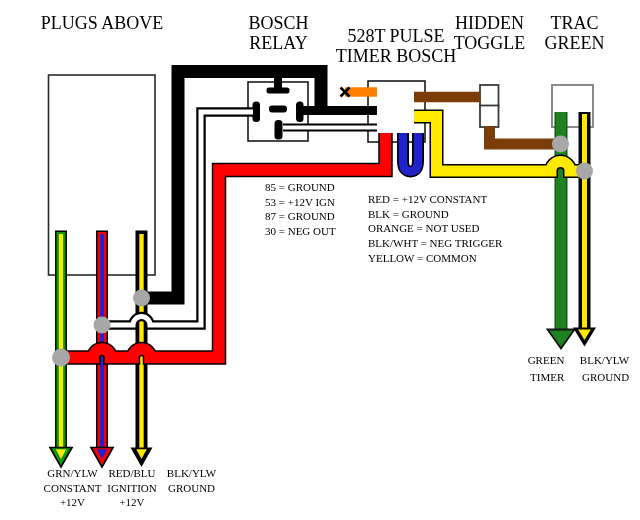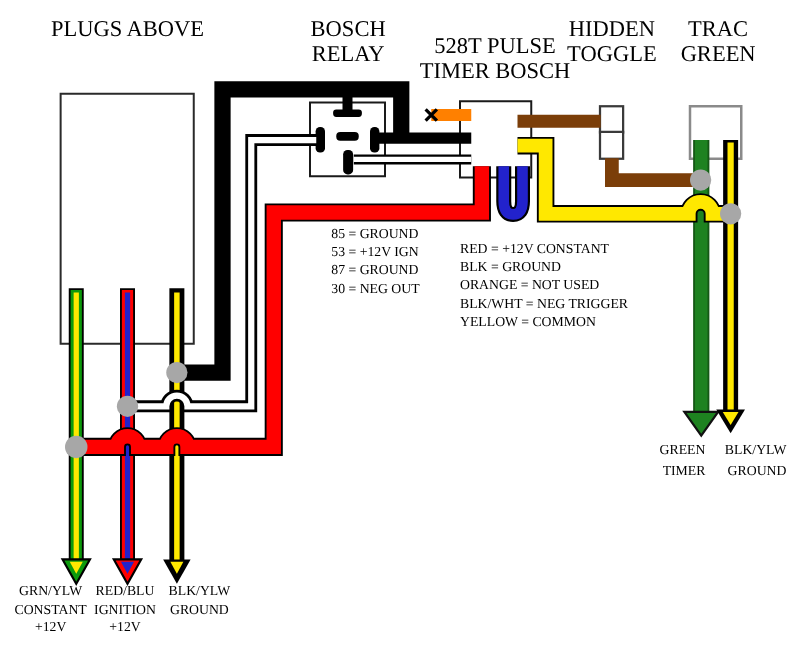--- a/index.html
+++ b/index.html
@@ -3,21 +3,21 @@
 <meta charset="utf-8">
 <style>
   html,body{margin:0;padding:0;background:#fff;}
   .stage{position:relative;width:640px;height:520px;background:#fff;overflow:hidden;
          font-family:"Liberation Serif","DejaVu Serif",serif;color:#000;}
   .stage svg{position:absolute;left:0;top:0;}
   .hdr{position:absolute;transform:translateX(-50%);text-align:center;
        font-size:18px;line-height:20px;white-space:nowrap;}
   .legend{position:absolute;font-size:11px;line-height:14.7px;white-space:nowrap;}
   .wlabel{position:absolute;transform:translateX(-50%);text-align:center;
-          font-size:11px;line-height:14.7px;white-space:nowrap;}
+          font-size:11px;line-height:14.7px;white-space:nowrap;margin-left:32px;}
   .outlabel{position:absolute;transform:translateX(-50%);text-align:right;
             font-size:11px;line-height:16.5px;white-space:nowrap;}
 </style>
 </head>
 <body>
 
 <div class="stage">
 
 <svg width="640" height="520" viewBox="0 0 640 520">
 

